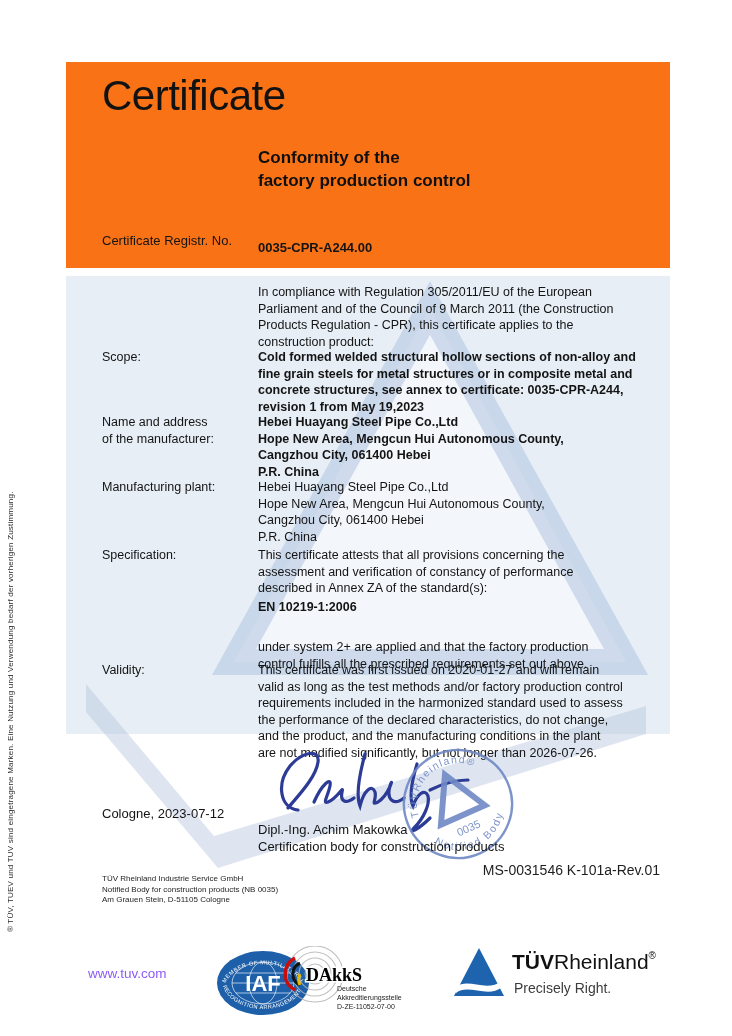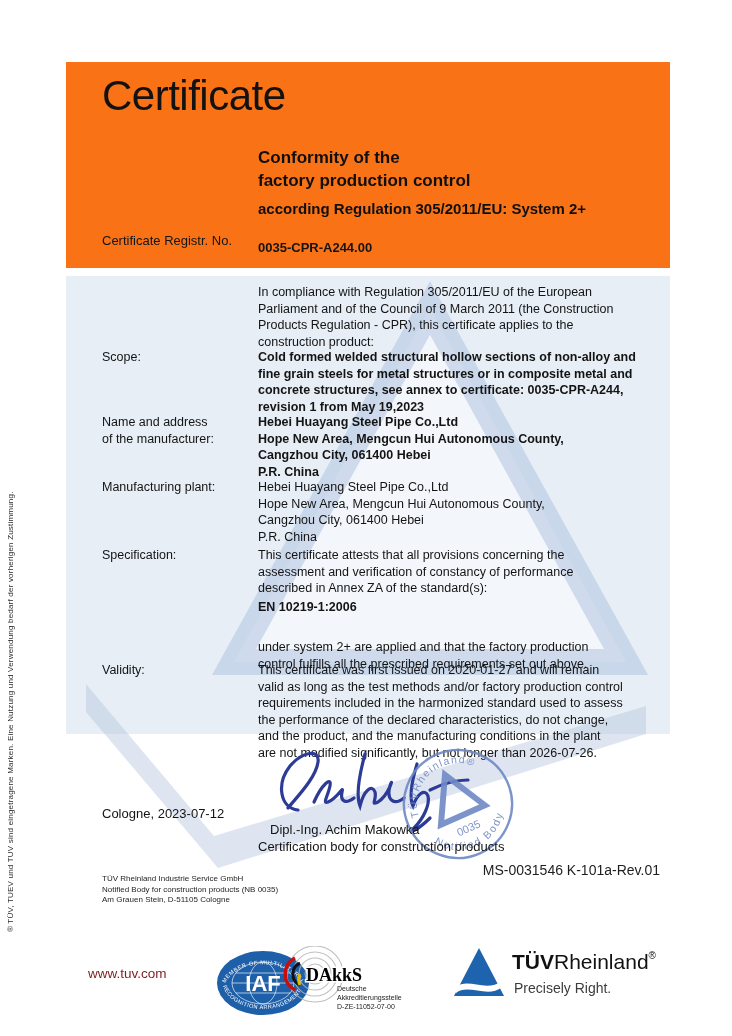--- a/index.html
+++ b/index.html
@@ -20,49 +20,48 @@
   .cert-regulation { position:absolute; left:192px; top:138px; font-size:15px; font-weight:bold; color:#0f0f0f; }
   .registr-label { position:absolute; left:36px; top:171px; font-size:13px; }
   .registr-value { position:absolute; left:192px; top:178px; font-size:13px; font-weight:bold; }
   
   .body-box { position:absolute; left:66px; top:276px; width:604px; height:458px; background:#e7eef6; }
   .watermark { position:absolute; left:0; top:0; width:604px; height:639px; pointer-events:none; }
   .lbl { position:absolute; left:36px; font-size:12.5px; line-height:16.5px; white-space:pre-line; }
   .val { position:absolute; left:192px; width:404px; font-size:12.5px; line-height:16.5px; white-space:pre-line; }
   .bold { font-weight:bold; }
   .place-date { position:absolute; left:36px; top:530px; font-size:13px; }
-  .signer-name { position:absolute; left:204px; top:546px; font-size:13px; }
+  .signer-name { position:absolute; left:192px; top:546px; font-size:13px; }
   .signer-role { position:absolute; left:192px; top:563px; font-size:13px; }
   .signature-svg { position:absolute; left:196px; top:464px; }
   .stamp-svg { position:absolute; left:334px; top:470px; opacity:.9; }
   .footer-company { position:absolute; left:36px; top:598px; font-size:8px; line-height:10.5px; white-space:pre-line; color:#1e1e1e; }
   .doc-no { position:absolute; right:10px; top:586px; font-size:14px; color:#1e1e1e; }
   
-  .website { position:absolute; left:88px; top:966px; font-size:13.5px; color:#7f1d1d; }
+  .website { position:absolute; left:88px; top:966px; font-size:13.5px; color:#8b5cf6; }
   .iaf-svg { position:absolute; left:216px; top:950px; }
   .dakks-svg { position:absolute; left:283px; top:946px; }
   .dakks-sub { position:absolute; left:337px; top:984px; font-size:7px; line-height:9px; white-space:pre-line; color:#222; }
   .tuv-triangle-svg { position:absolute; left:452px; top:946px; }
   .tuv-brand { position:absolute; left:512px; top:950px; font-size:21px; color:#111; }
   .tuv-brand .b { font-weight:bold; }
   .tuv-brand .reg { font-size:10px; vertical-align:top; }
   .tuv-tagline { position:absolute; left:514px; top:980px; font-size:14px; color:#3c3c3c; }
 </style>
 </head>
 <body>
 
 <div class="page">
 
   <div class="side-note">® TÜV, TUEV und TUV sind eingetragene Marken. Eine Nutzung und Verwendung bedarf der vorherigen Zustimmung.</div>
 
   <div class="header-box">
     <div class="cert-title">Certificate</div>
     <div class="cert-subtitle">Conformity of the
 factory production control</div>
-    <div class="cert-regulation">according Regulation 305/2011/EU: System 2+</div>
     <div class="registr-label">Certificate Registr. No.</div>
     <div class="registr-value">0035-CPR-A244.00</div>
   </div>
 
   <div class="body-box">
 
     <svg class="watermark" viewBox="0 0 604 639">
       <polygon points="364,32 560,386 168,386" fill="rgba(255,255,255,0.5)" stroke="rgba(176,196,224,0.55)" stroke-width="26"></polygon>
       <path d="M20,408 L148,560 L580,430 L580,458 L152,592 L20,436 Z" fill="rgba(182,198,222,0.45)"></path>
     </svg>

